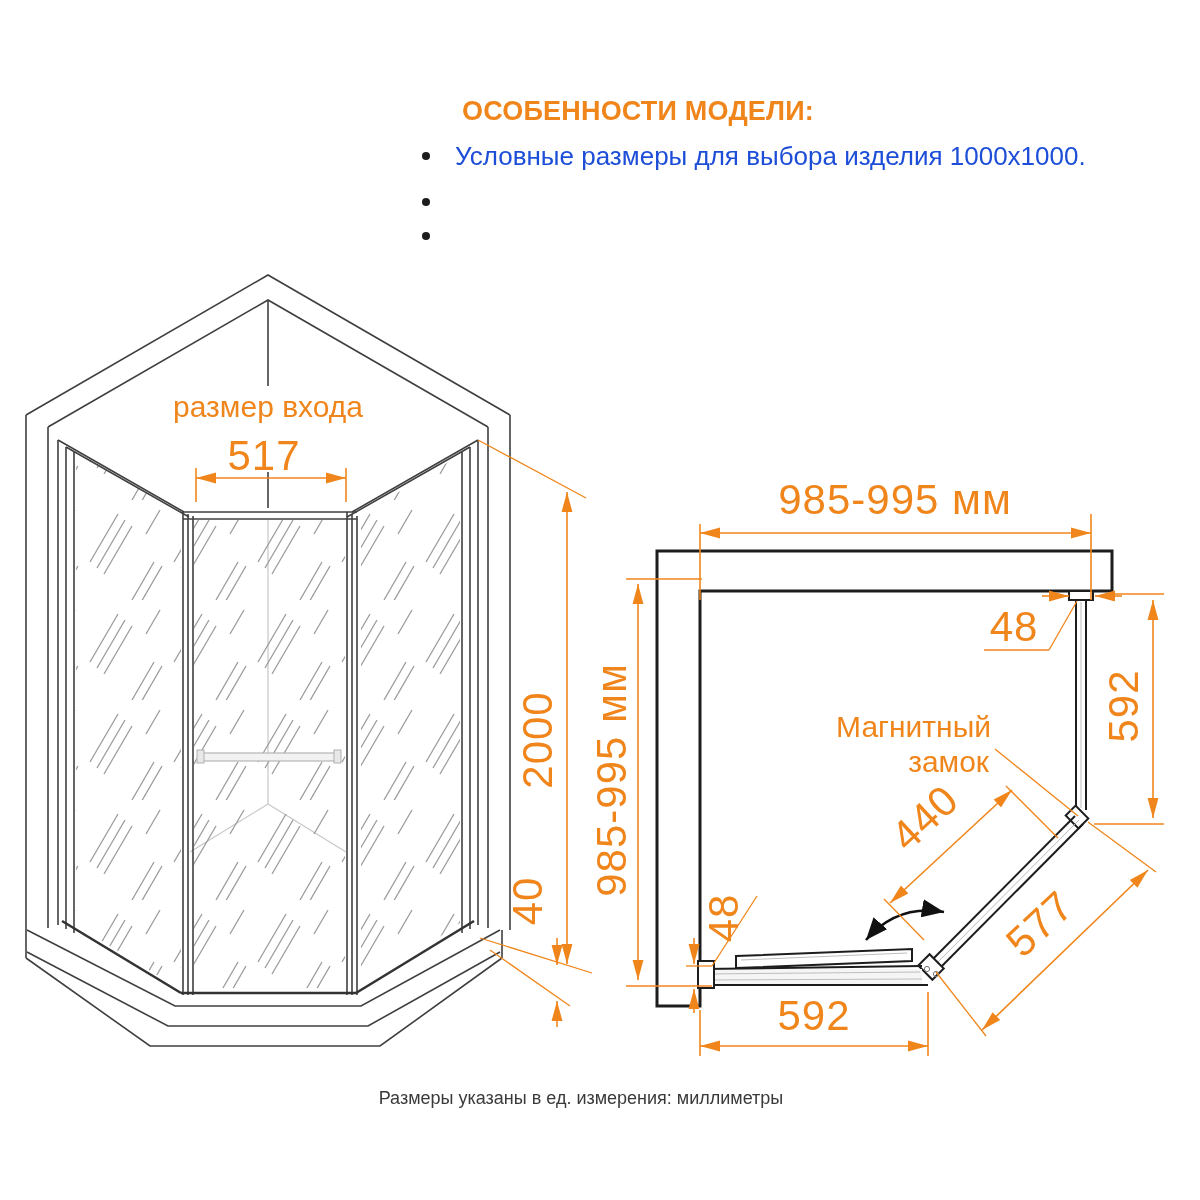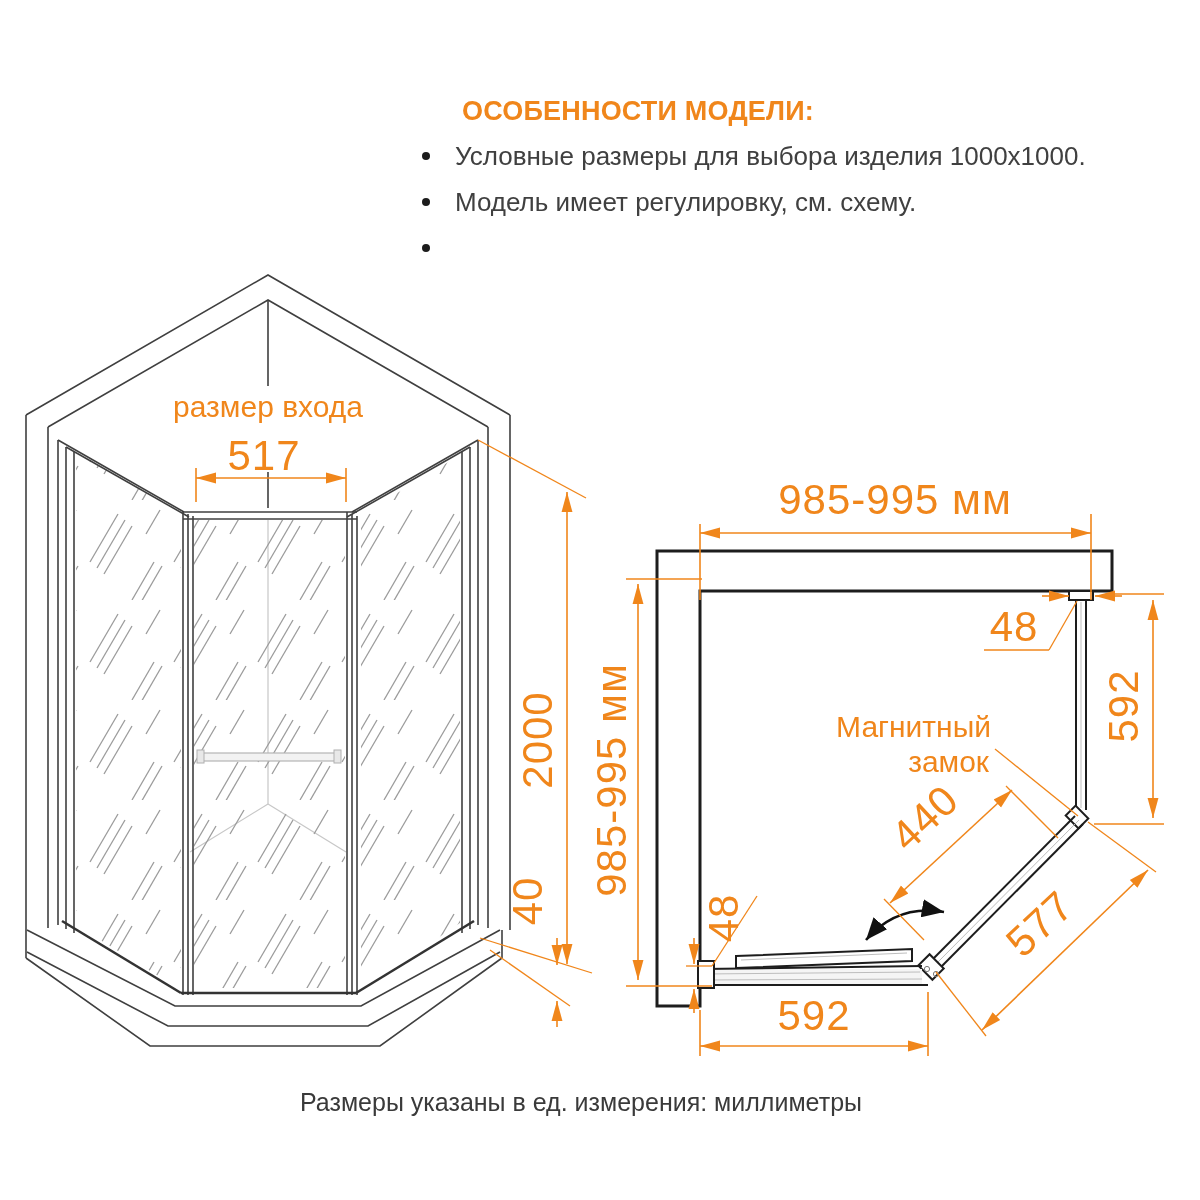--- a/index.html
+++ b/index.html
@@ -1,23 +1,23 @@
 <!DOCTYPE html>
 <html><head>
 <meta charset="utf-8">
 <style>
   html,body{margin:0;padding:0;background:#ffffff;width:1200px;height:1200px;overflow:hidden;
             font-family:"Liberation Sans", sans-serif;}
   .stage{position:absolute;left:0;top:0;width:1200px;height:1144px;}
   .features{position:absolute;left:421px;top:96px;width:760px;}
   .features h1{margin:0 0 14px 41px;font-size:27px;font-weight:700;color:#F0861B;letter-spacing:.2px;}
-  .feat-item{display:flex;align-items:flex-start;margin-bottom:15px;color:#404040;font-size:26px;line-height:31px;}
+  .feat-item{display:flex;align-items:flex-start;margin-bottom:15px;color:#1d4ed8;font-size:26px;line-height:31px;}
   .feat-dot{width:8px;height:8px;border-radius:50%;background:#1c1c1c;margin:11px 25px 0 1px;flex:0 0 8px;}
   .footer-note{position:absolute;left:181px;top:1088px;width:800px;text-align:center;
-               font-size:25px;color:#3a3a3a;}
+               font-size:18px;color:#3a3a3a;}
   svg{position:absolute;left:0;top:0;}
   .dim{fill:#F0861B;font-size:42px;letter-spacing:1px;}
   .dimsmall{fill:#F0861B;font-size:30px;}
   .oline{stroke:#F0861B;stroke-width:1.6;fill:none;}
   .othin{stroke:#F0861B;stroke-width:1.3;fill:none;}
   .kline{stroke:#3f3f3f;stroke-width:1.6;fill:none;}
   .kthick{stroke:#333333;stroke-width:2.6;fill:none;}
   .kgray{stroke:#c7c7c7;stroke-width:1.2;fill:none;}
   .pwall{stroke:#1d1d1d;stroke-width:3;fill:#ffffff;}
   .pline{stroke:#1d1d1d;stroke-width:2;fill:none;}
@@ -30,21 +30,20 @@
 <div class="stage">
 
   <div class="features">
     <h1>ОСОБЕННОСТИ МОДЕЛИ:</h1>
     <div class="feat-item">
       <span class="feat-dot"></span>
       <span>Условные размеры для выбора изделия 1000x1000.</span>
     </div>
     <div class="feat-item">
       <span class="feat-dot"></span>
-      <span>Модель имеет регулировку, см. схему.</span>
     </div>
     <div class="feat-item">
       <span class="feat-dot"></span>
     </div>
   </div>
 
   <svg width="1200" height="1200" viewBox="0 0 1200 1200">
     <defs>
       <marker id="ao" markerWidth="13" markerHeight="8" refX="12.5" refY="4" orient="auto-start-reverse" markerUnits="strokeWidth">
         <path d="M0,0.6 L12.5,4 L0,7.4 Z" fill="#F0861B"></path>

